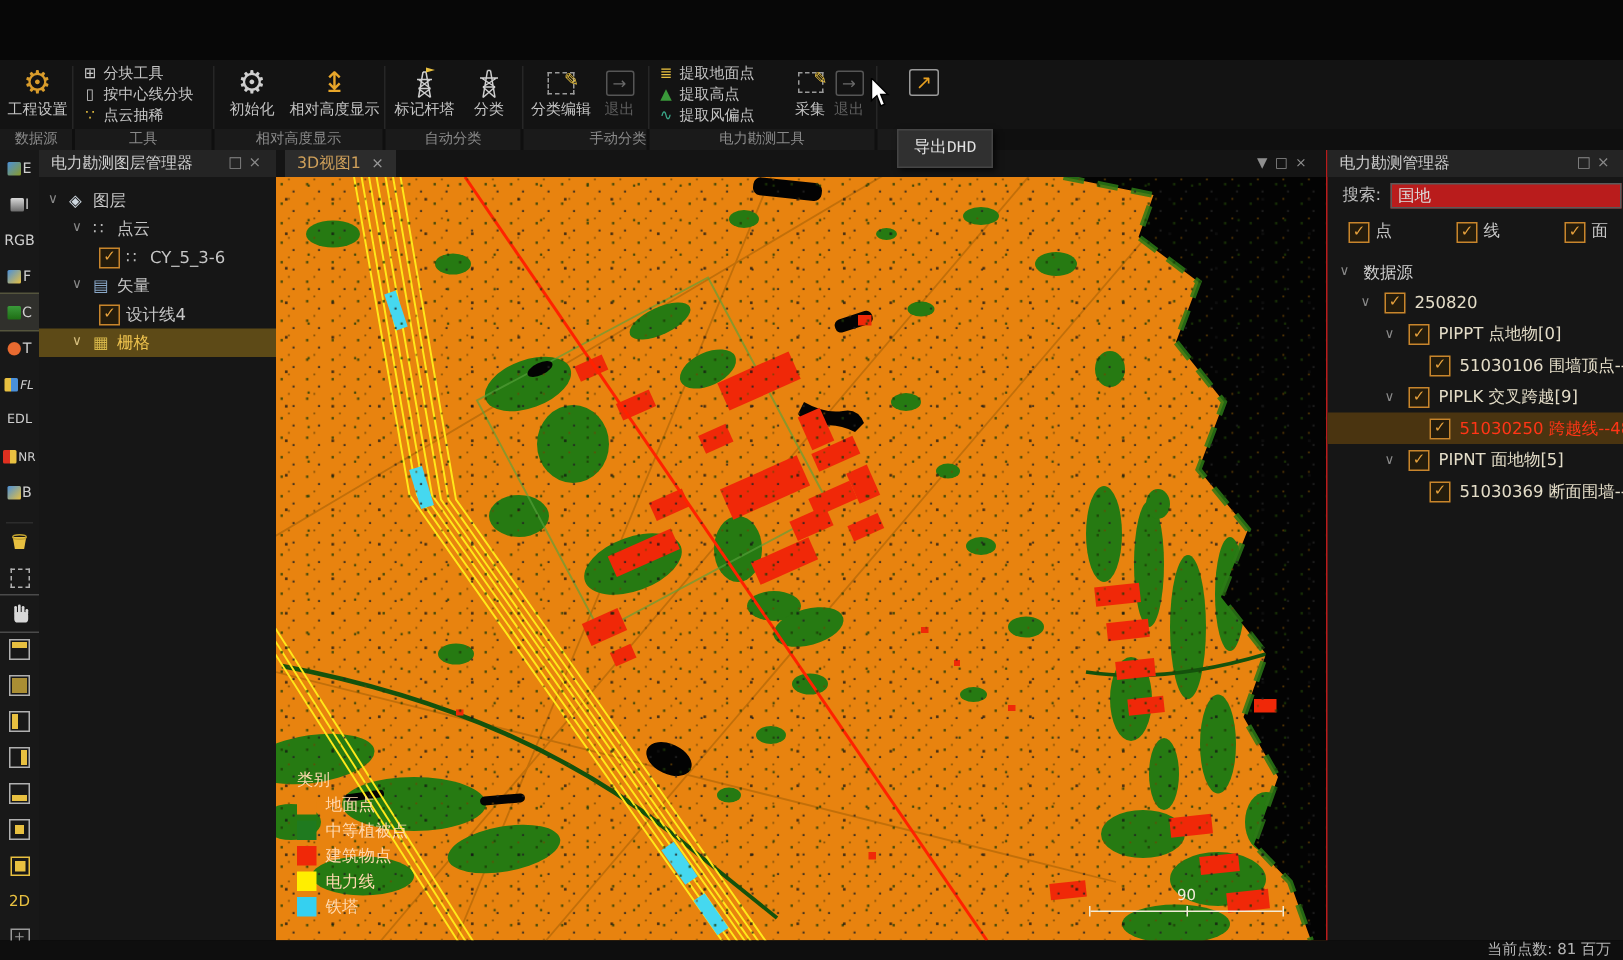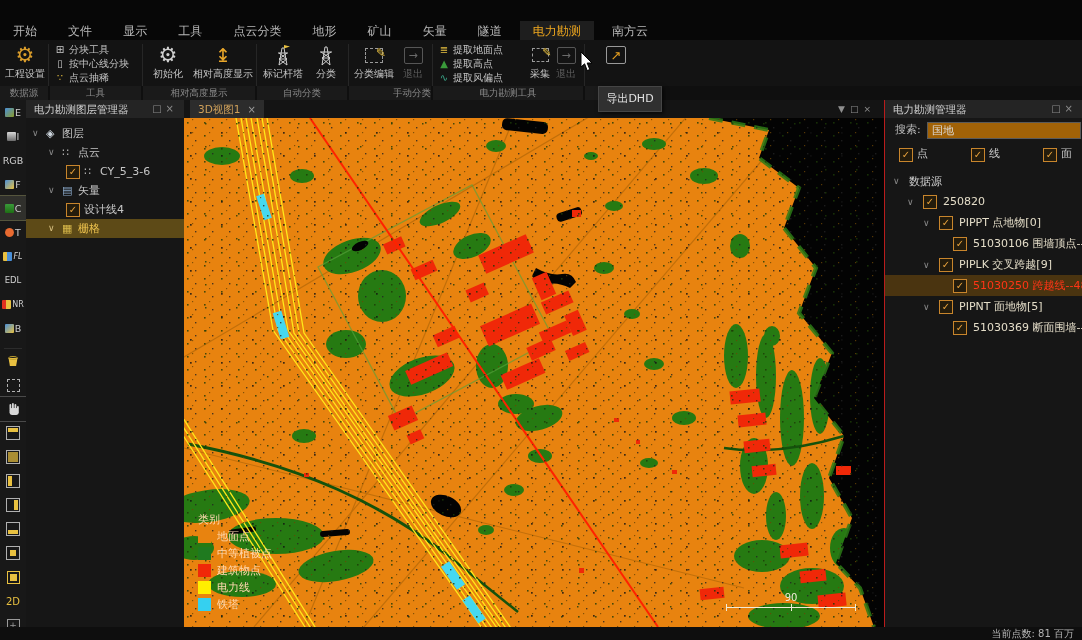--- a/index.html
+++ b/index.html
@@ -71,47 +71,34 @@
   .lgrow{display:flex;align-items:center;height:17px;gap:6px;}
   .lgsw{width:13px;height:13px;display:inline-block;}
   #scalebar{position:absolute;right:28px;bottom:16px;z-index:5;width:130px;text-align:center;
             color:#f2ecd8;font-size:10px;}
   #scaleline{height:7px;border-left:1.5px solid #f2ecd8;border-right:1.5px solid #f2ecd8;position:relative;margin-top:1px;}
   #scaleline:before{content:"";position:absolute;left:0;right:0;top:3px;border-top:1.5px solid #f2ecd8;}
   #scaleline:after{content:"";position:absolute;left:50%;top:0;height:7px;border-left:1.5px solid #f2ecd8;}
   
   #rpanel{left:884px;top:100px;width:198px;height:527px;background:#161616;border-left:1px solid #b91c1c;}
   #rsearch{position:absolute;left:0;top:22px;width:198px;height:18px;font-size:11px;color:#bdbdbd;}
-  #rsearch input{position:absolute;left:42px;top:0;width:144px;height:15px;background:#a16207;
+  #rsearch input{position:absolute;left:42px;top:0;width:144px;height:15px;background:#b91c1c;
                  border:1px solid #5a5a5a;color:#ddd;font-size:11px;padding:0 4px;
                  font-family:inherit;}
   .fcb{position:absolute;top:2px;width:12px;height:12px;border:1px solid #c8852c;background:#241c0c;
        color:#e8a33d;font-size:10px;line-height:11px;text-align:center;}
   
   #statusbar{left:0;top:627px;width:1082px;height:13px;background:#0e0e0e;font-size:10px;
              color:#b4b4b4;line-height:13px;}
   #cursor{left:486px;top:50px;z-index:70;}
 </style>
 </head>
 <body>
 
 <div id="menubar" class="abs">
-  <div class="abs" style="left:0;top:20px;white-space:nowrap;">
-    <span class="menu-item">开始</span>
-    <span class="menu-item">文件</span>
-    <span class="menu-item">显示</span>
-    <span class="menu-item">工具</span>
-    <span class="menu-item">点云分类</span>
-    <span class="menu-item">地形</span>
-    <span class="menu-item">矿山</span>
-    <span class="menu-item">矢量</span>
-    <span class="menu-item">隧道</span>
-    <span class="menu-item active">电力勘测</span>
-    <span class="menu-item">南方云</span>
-  </div>
 </div>
 
 <div id="ribbon" class="abs">
 
   <div class="bigbtn" style="left:2px;width:46px;">
     <span class="bicon">
         <span class="gear">⚙</span>
       </span>
     <span class="blabel">工程设置</span>
   </div>
@@ -220,21 +207,21 @@
     <span class="glabel" style="left:0;width:48px;">数据源</span>
     <span class="glabel" style="left:50px;width:91px;">工具</span>
     <span class="glabel" style="left:143px;width:112px;">相对高度显示</span>
     <span class="glabel" style="left:257px;width:90px;">自动分类</span>
     <span class="glabel" style="left:349px;width:82px;text-align:right;">手动分类</span>
     <span class="glabel" style="left:433px;width:150px;">电力勘测工具</span>
     <span class="glabel" style="left:585px;width:62px;color:#555;font-size:8px;">bx085</span>
   </div>
 </div>
 
-<div id="tooltip" class="abs" style="left:598px;top:86px;">导出DHD</div>
+<div id="tooltip" class="abs" style="left:598px;top:86px;font-family:Liberation Mono, monospace;">导出DHD</div>
 <div id="cursor" class="abs" style="left:580px;top:52px;">
   <svg width="14" height="20" viewBox="0 0 14 20">
       <path d="M1,0 L1,15 L4.6,11.8 L7.2,18.6 L9.8,17.5 L7.2,11 L12,11 Z" fill="#fff" stroke="#000" stroke-width="1"></path>
     </svg>
 </div>
 
 <div id="leftstrip" class="abs">
   <div class="stripbtn">
       <span class="mini" style="background:linear-gradient(135deg,#4a90d9,#8a9a2a);"></span>
       <span>E</span>

